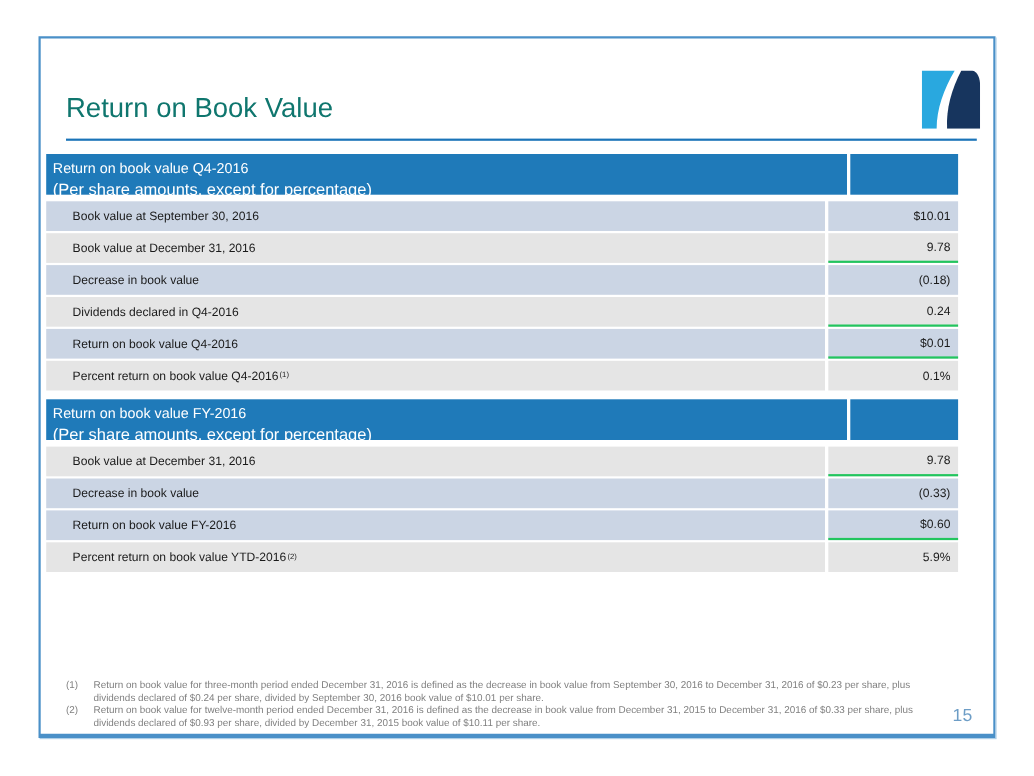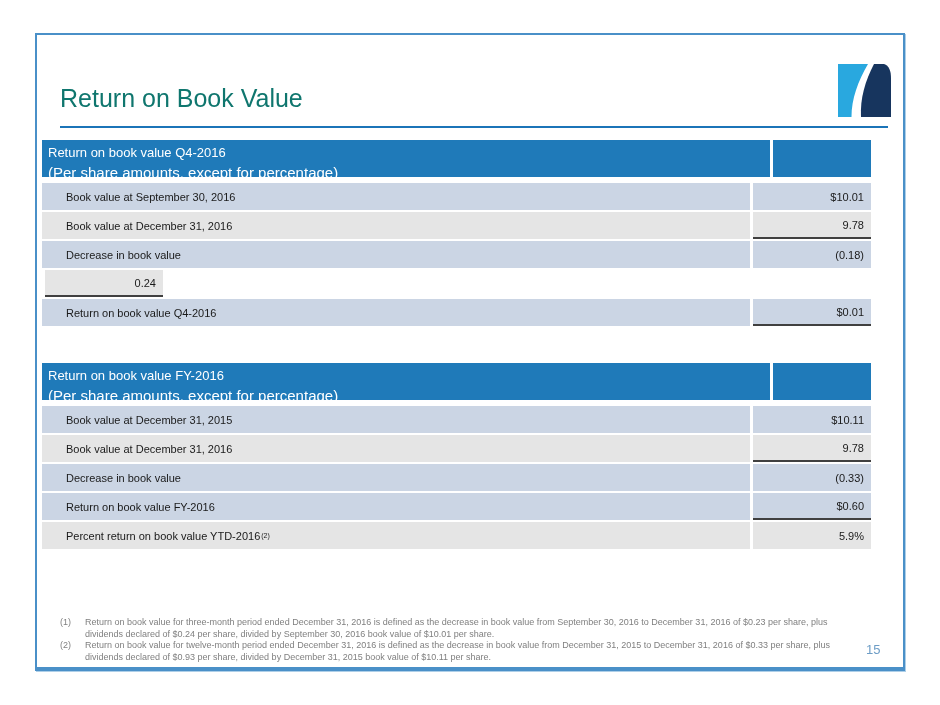--- a/index.html
+++ b/index.html
@@ -47,35 +47,35 @@
     flex:1; display:flex; align-items:center;
     padding-left:24px; font-size:11px; color:#1a1a1a;
   }
   .cell-value {
     width:118px; margin-left:3px; box-sizing:border-box;
     display:flex; align-items:center; justify-content:flex-end;
     padding-right:7px; font-size:11px; color:#1a1a1a;
   }
   .shade-dark .cell-label, .shade-dark .cell-value { background:#CBD5E4; }
   .shade-light .cell-label, .shade-light .cell-value { background:#e5e5e5; }
-  .t-row.vline .cell-value { border-bottom:2px solid #404040; }
+  .t-row.vline .cell-value { border-bottom:2px solid #22c55e; }
 
   sup.fn-ref { font-size:7px; line-height:0; vertical-align:4px; margin-left:1px; }
 
   .footnotes {
     position:absolute; left:60px; top:617px; width:788px;
     font-size:9px; line-height:11.5px; color:#808080;
   }
   .footnote { display:flex; }
   .fn-marker { width:25px; flex-shrink:0; }
   .fn-text { flex:1; }
 
   .page-number {
     position:absolute; left:866px; top:642px;
-    font-size:13px; color:#6D9DC6;
+    font-size:16px; color:#6D9DC6;
   }
 </style>
 </head>
 <body>
 
 <div class="frame"></div>
 
 <div class="slide-title">Return on Book Value</div>
 <div class="title-rule"></div>
 
@@ -106,43 +106,47 @@
       </div>
     <div class="cell-value">9.78</div>
   </div>
   <div class="t-row shade-dark">
     <div class="cell-label">
         <span>Decrease in book value</span>
       </div>
     <div class="cell-value">(0.18)</div>
   </div>
   <div class="t-row shade-light vline">
+    <div class="cell-label">
+        <span>Dividends declared in Q4-2016</span>
+      </div>
     <div class="cell-value">0.24</div>
   </div>
   <div class="t-row shade-dark vline">
     <div class="cell-label">
         <span>Return on book value Q4-2016</span>
       </div>
     <div class="cell-value">$0.01</div>
+  </div>
+  <div class="t-row shade-light">
+    <div class="cell-label">
+        <span>Percent return on book value Q4-2016</span>
+        <sup class="fn-ref">(1)</sup>
+      </div>
+    <div class="cell-value">0.1%</div>
   </div>
 </div>
 
 <div class="rtable" id="table-fy">
   <div class="t-header">
     <div class="h-label">
       <div class="h-title">Return on book value FY-2016</div>
       <div class="h-sub">(Per share amounts, except for percentage)</div>
     </div>
     <div class="h-value"></div>
-  </div>
-  <div class="t-row shade-dark">
-    <div class="cell-label">
-        <span>Book value at December 31, 2015</span>
-      </div>
-    <div class="cell-value">$10.11</div>
   </div>
   <div class="t-row shade-light vline">
     <div class="cell-label">
         <span>Book value at December 31, 2016</span>
       </div>
     <div class="cell-value">9.78</div>
   </div>
   <div class="t-row shade-dark">
     <div class="cell-label">
         <span>Decrease in book value</span>

